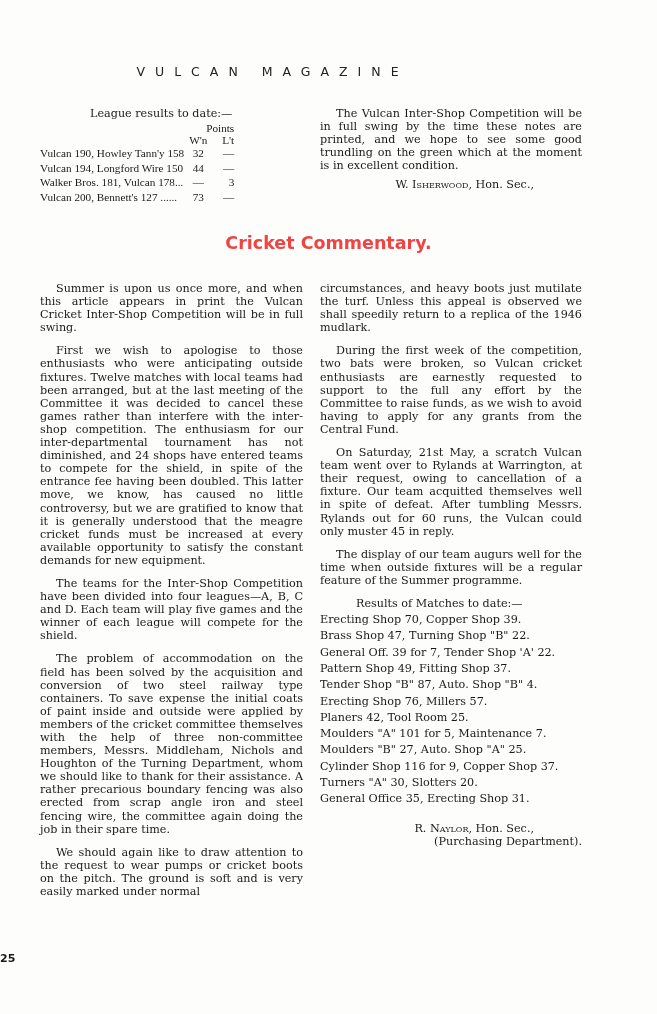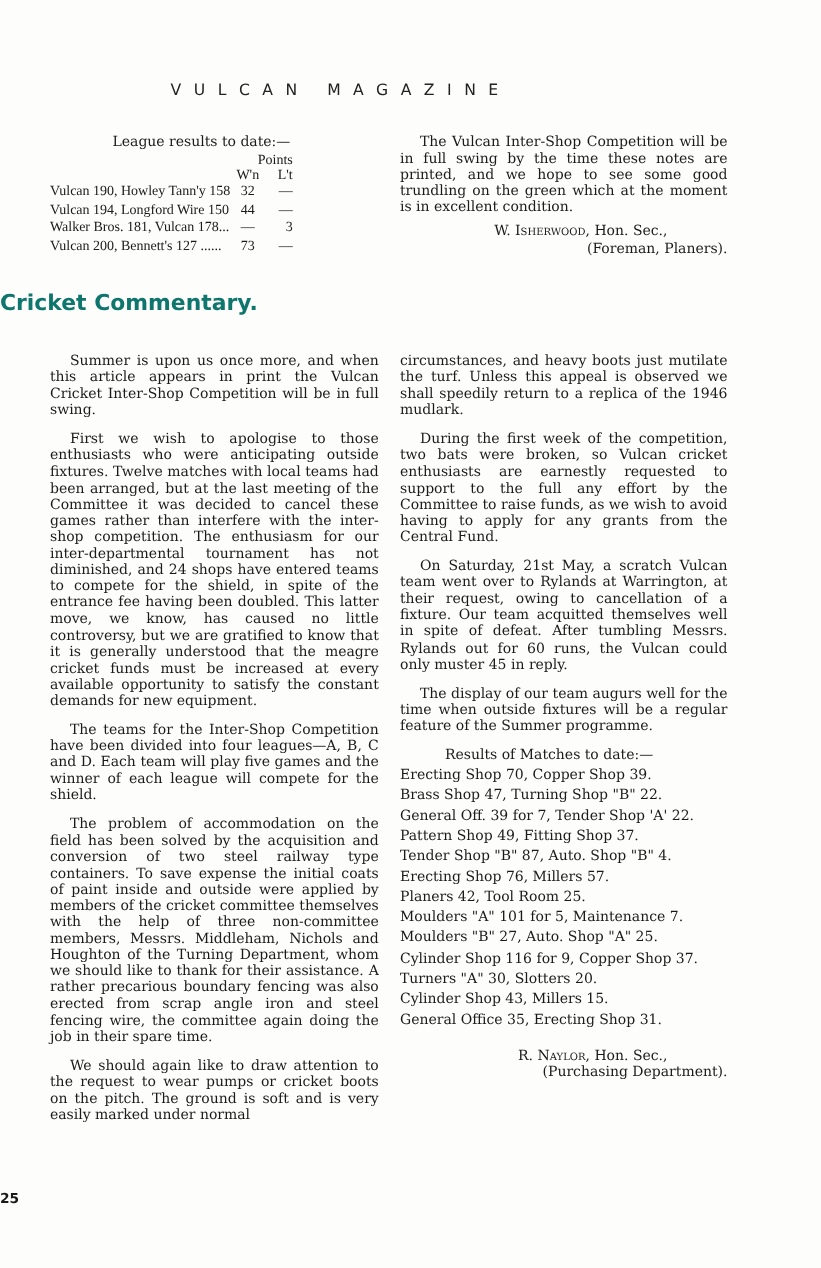--- a/index.html
+++ b/index.html
@@ -18,22 +18,22 @@
   .league td { padding: 0; line-height: 14.5px; white-space: nowrap; font-family: Liberation Serif, serif; }
   .league .hdr { text-align: right; line-height: 12px; }
   .league .num { text-align: center; width: 28px; }
   .league .num2 { text-align: right; width: 22px; }
   .bowls { left: 320px; top: 107px; width: 262px; }
   .sig { text-align: right; margin: 0; }
   .sig .l1 { display: block; padding-right: 48px; margin-top: 6px; }
   .sig .l2 { display: block; }
   .sc { font-variant: small-caps; }
   .title {
-    position: absolute; top: 233px; left: 0; width: 657px; text-align: left;
-    font-family: "DejaVu Sans", sans-serif; font-weight: bold; font-size: 17.5px; color: #0f766e;
+    position: absolute; top: 233px; left: 0; width: 657px; text-align: center;
+    font-family: "DejaVu Sans", sans-serif; font-weight: bold; font-size: 17.5px; color: #ef4444;
   }
   .left { left: 40px; top: 282px; width: 263px; }
   .right { left: 320px; top: 282px; width: 262px; }
   p { margin: 0 0 10px 0; text-indent: 16px; }
   .results-cap { padding-left: 36px; margin: 2px 0 2px 0; }
   .results { list-style: none; margin: 0; padding: 0; text-align: left; }
   .results li { line-height: 16.3px; font-size: 11.2px; white-space: nowrap; }
   .sig2 { margin-top: 14px; }
   .pageno {
     position: absolute; top: 952px; left: 0; width: 524px; 
@@ -79,21 +79,20 @@
       <td class="num2">—</td>
     </tr>
   </tbody>
     </table>
 </div>
 
 <div class="col bowls">
   <p style="margin-bottom:2px">The Vulcan Inter-Shop Competition will be in full swing by the time these notes are printed, and we hope to see some good trundling on the green which at the moment is in excellent condition.</p>
   <div class="sig">
     <span class="l1"><span>W. </span><span class="sc">Isherwood</span><span>, Hon. Sec.,</span></span>
-    <span class="l2">(Foreman, Planers).</span>
   </div>
 </div>
 
 <div class="title">Cricket Commentary.</div>
 
 <div class="col left">
   <p>Summer is upon us once more, and when this article appears in print the Vulcan Cricket Inter-Shop Competition will be in full swing.</p>
   <p>First we wish to apologise to those enthusiasts who were anticipating outside fixtures. Twelve matches with local teams had been arranged, but at the last meeting of the Committee it was decided to cancel these games rather than interfere with the inter-shop competition. The enthusiasm for our inter-departmental tournament has not diminished, and 24 shops have entered teams to compete for the shield, in spite of the entrance fee having been doubled. This latter move, we know, has caused no little controversy, but we are gratified to know that it is generally understood that the meagre cricket funds must be increased at every available opportunity to satisfy the constant demands for new equipment.</p>
   <p>The teams for the Inter-Shop Competition have been divided into four leagues—A, B, C and D. Each team will play five games and the winner of each league will compete for the shield.</p>
   <p>The problem of accommodation on the field has been solved by the acquisition and conversion of two steel railway type containers. To save expense the initial coats of paint inside and outside were applied by members of the cricket committee themselves with the help of three non-committee members, Messrs. Middleham, Nichols and Houghton of the Turning Department, whom we should like to thank for their assistance. A rather precarious boundary fencing was also erected from scrap angle iron and steel fencing wire, the committee again doing the job in their spare time.</p>
@@ -111,21 +110,20 @@
     <li>Brass Shop 47, Turning Shop "B" 22.</li>
     <li>General Off. 39 for 7, Tender Shop 'A' 22.</li>
     <li>Pattern Shop 49, Fitting Shop 37.</li>
     <li>Tender Shop "B" 87, Auto. Shop "B" 4.</li>
     <li>Erecting Shop 76, Millers 57.</li>
     <li>Planers 42, Tool Room 25.</li>
     <li>Moulders "A" 101 for 5, Maintenance 7.</li>
     <li>Moulders "B" 27, Auto. Shop "A" 25.</li>
     <li>Cylinder Shop 116 for 9, Copper Shop 37.</li>
     <li>Turners "A" 30, Slotters 20.</li>
-    <li>Cylinder Shop 43, Millers 15.</li>
     <li>General Office 35, Erecting Shop 31.</li>
   </ul>
   <div class="sig sig2">
     <span class="l1"><span>R. </span><span class="sc">Naylor</span><span>, Hon. Sec.,</span></span>
     <span class="l2">(Purchasing Department).</span>
   </div>
 </div>
 
 <div class="pageno">25</div>
 

